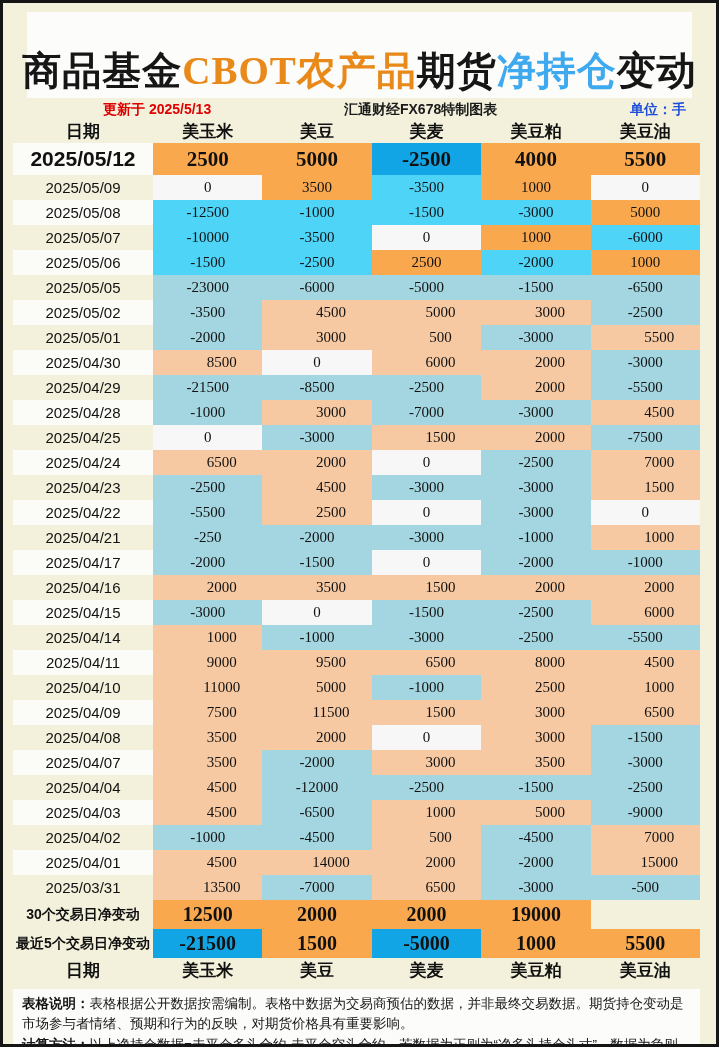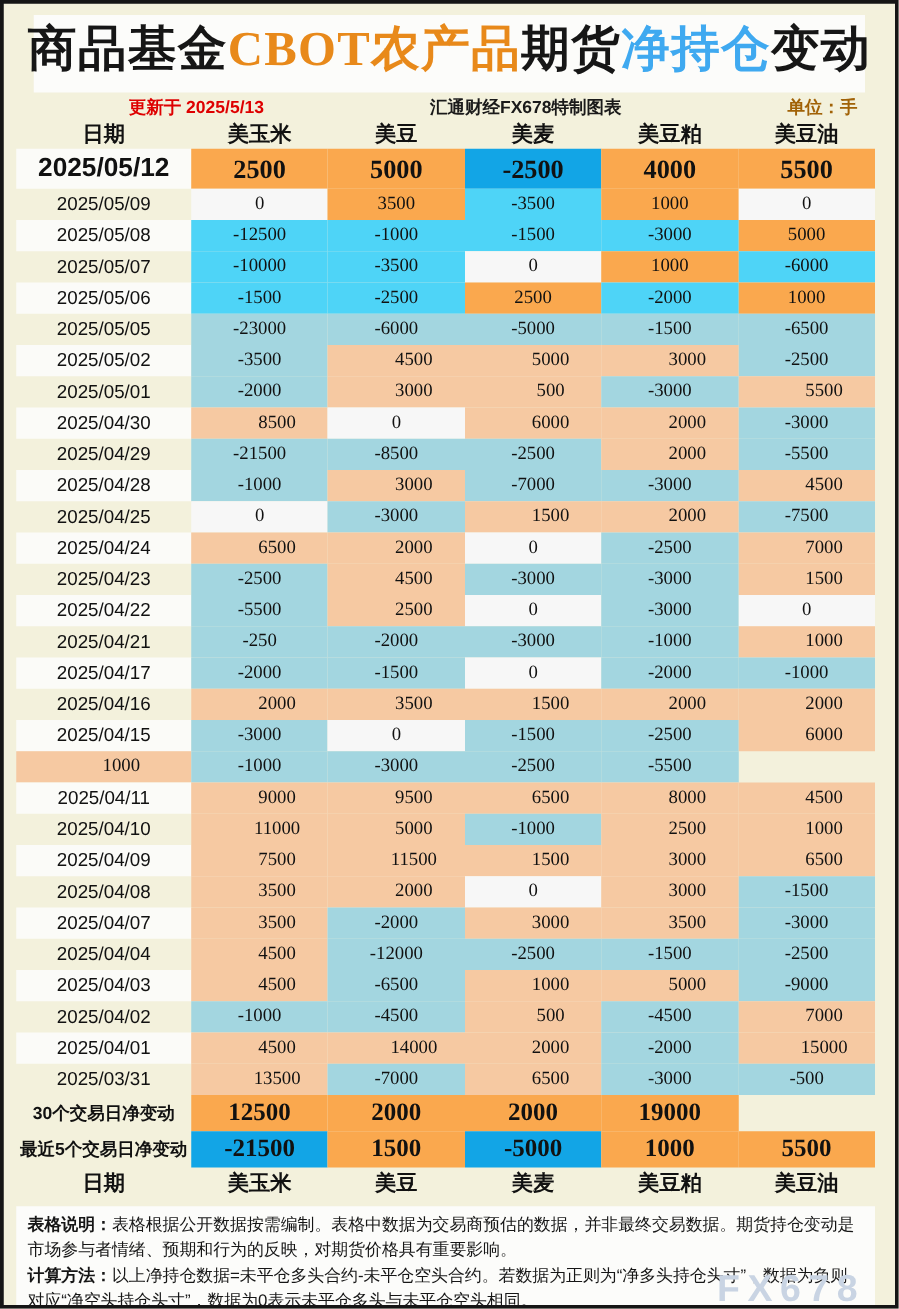--- a/index.html
+++ b/index.html
@@ -3,39 +3,39 @@
 <meta charset="utf-8">
 <style>
   html,body{margin:0;padding:0;}
   .page{
     width:719px;height:1047px;box-sizing:border-box;
     background:#F3F1DC;border:3px solid #151515;
     font-family:"Liberation Sans",sans-serif;color:#111;
     position:relative;overflow:hidden;
   }
   .title-box{
-    margin:9px 24px 2px 24px;height:62px;background:#FCFCFA;
-    display:flex;align-items:flex-start;justify-content:center;
+    margin:9px 24px 2px 24px;height:86px;background:#FCFCFA;
+    display:flex;align-items:flex-end;justify-content:center;
   }
   .title-box .t{
     font-family:"Liberation Serif","DejaVu Serif",serif;
     font-weight:bold;font-size:39px;letter-spacing:1px;white-space:nowrap;
   }
   .t-black{color:#161616;}
   .t-orange{color:#E8891A;}
   .t-blue{color:#3FA9F0;}
   .meta-row{
     margin:2px 30px 0 30px;height:20px;
     display:flex;align-items:center;justify-content:space-between;
     font-size:14px;font-weight:bold;
     padding-left:70px;box-sizing:border-box;
   }
   .meta-updated{color:#DE0000;}
   .meta-source{color:#1a1a1a;}
-  .meta-unit{color:#a16207;}
+  .meta-unit{color:#1d4ed8;}
 
   .grid-row{
     display:grid;grid-template-columns:140px repeat(5,1fr);
     align-items:stretch;
   }
   .tablewrap{margin:0 16px 6px 10px;}
   .header-row{height:23px;font-weight:bold;font-size:17px;}
   .header-row .hc{display:flex;align-items:center;justify-content:center;}
   .data-row{height:25px;font-size:15px;}
   .data-row.first{height:32px;font-size:21px;font-weight:bold;}
@@ -243,20 +243,21 @@
         </div>
         <div class="grid-row data-row">
           <div class="cell lblcell lbl-white">2025/04/15</div>
           <div class="cell c-pb">-3000</div>
           <div class="cell c-zero">0</div>
           <div class="cell c-pb">-1500</div>
           <div class="cell c-pb">-2500</div>
           <div class="cell c-po">6000</div>
         </div>
         <div class="grid-row data-row">
+          <div class="cell lblcell lbl-cream">2025/04/14</div>
           <div class="cell c-po">1000</div>
           <div class="cell c-pb">-1000</div>
           <div class="cell c-pb">-3000</div>
           <div class="cell c-pb">-2500</div>
           <div class="cell c-pb">-5500</div>
         </div>
         <div class="grid-row data-row">
           <div class="cell lblcell lbl-white">2025/04/11</div>
           <div class="cell c-po">9000</div>
           <div class="cell c-po">9500</div>

